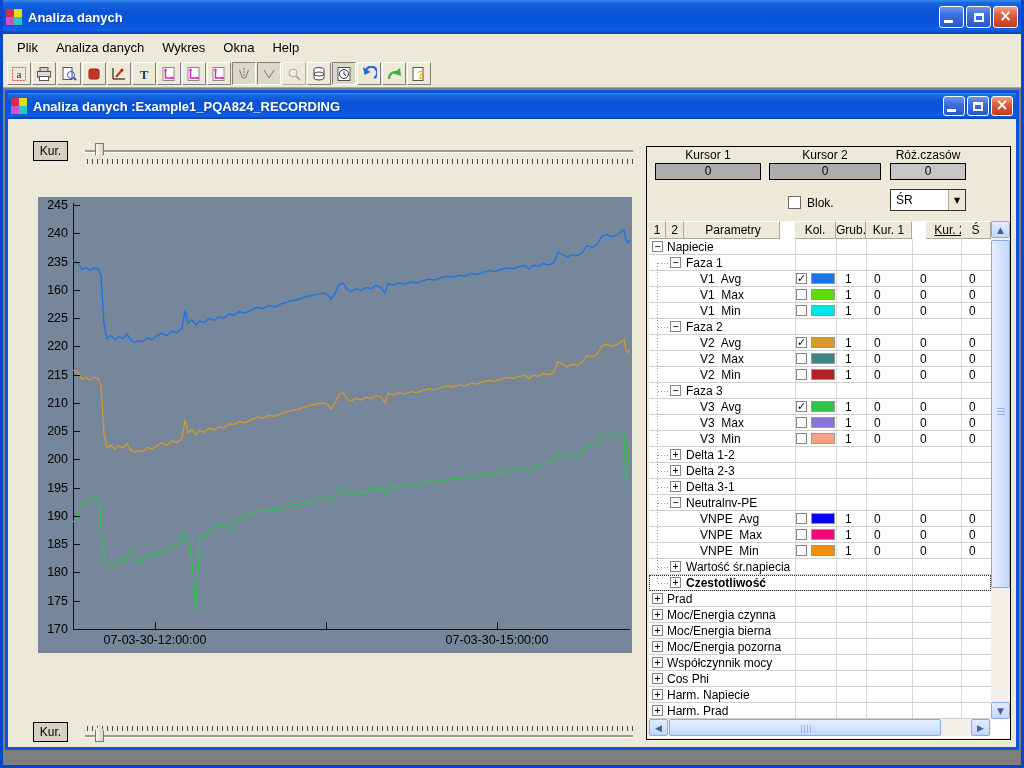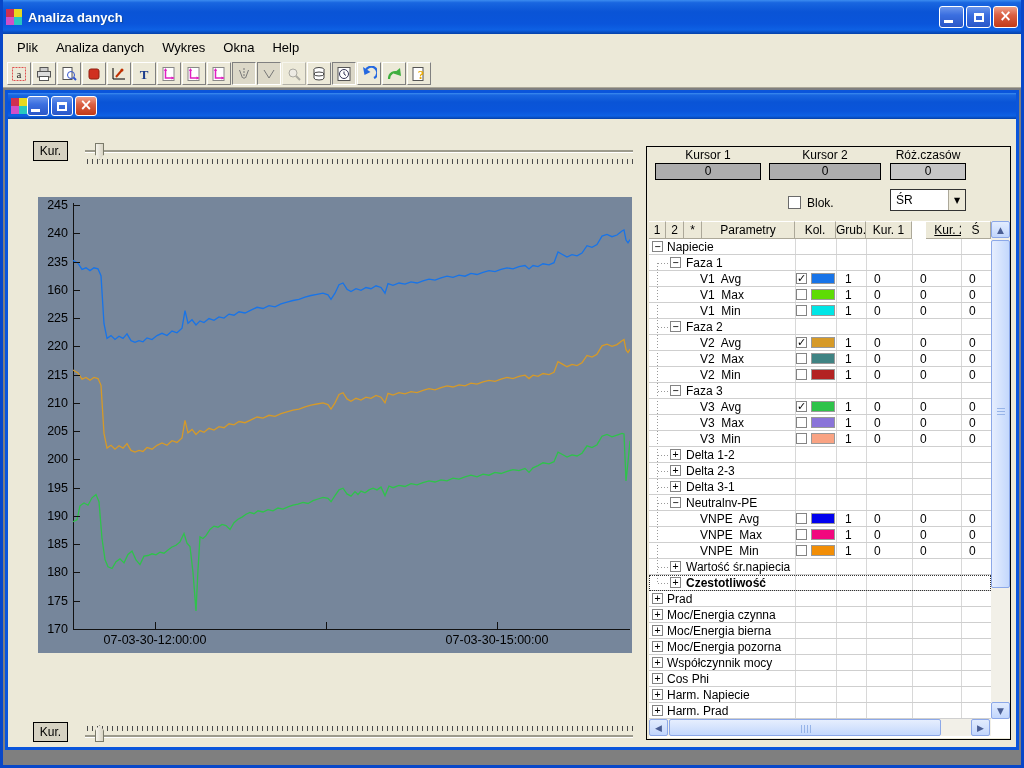--- a/index.html
+++ b/index.html
@@ -267,20 +267,21 @@
 
   <div class="mdi">
     <div class="docwin">
       <div class="titlebar inner">
         <span class="appicon">
             <i></i>
             <i></i>
             <i></i>
             <i></i>
           </span>
+        <span class="title">Analiza danych :Example1_PQA824_RECORDING</span>
         <span class="winbtns">
           <span class="wb">
               <i class="g-min"></i>
             </span>
           <span class="wb">
               <i class="g-max"></i>
             </span>
           <span class="wb close">
               <span class="xg">×</span>
             </span>
@@ -361,21 +362,21 @@
           <div class="combo" style="left:243px;top:42px;width:76px;">
             <span class="cval">ŚR</span>
             <span class="cbtn">▼</span>
           </div>
 
           <div class="ptable" id="ptable">
             <div id="phead">
                 <div class="phcell" style="left: 0px; width: 17px;">1</div>
                 <div class="phcell" style="left: 17px; width: 18px;">2</div>
                 <div class="phcell" style="left: 35px; width: 18px;">*</div>
-                <div class="phcell" style="left: 53px; width: 93px;">Parametry</div>
+                <div class="phcell" style="left: 38px; width: 93px;">Parametry</div>
                 <div class="phcell" style="left: 146px; width: 41px;">Kol.</div>
                 <div class="phcell" style="left: 187px; width: 30px;">Grub.</div>
                 <div class="phcell" style="left: 217px; width: 46px;">Kur. 1</div>
                 <div class="phcell" style="left: 277px; width: 49px; text-decoration: underline;">Kur. 2</div>
                 <div class="phcell" style="left: 312px; width: 30px;">Ś</div>
               </div>
             <div class="pbody" id="pbody">
                 <div class="vsep" style="left: 146px;"></div>
                 <div class="vsep" style="left: 187px;"></div>
                 <div class="vsep" style="left: 217px;"></div>

